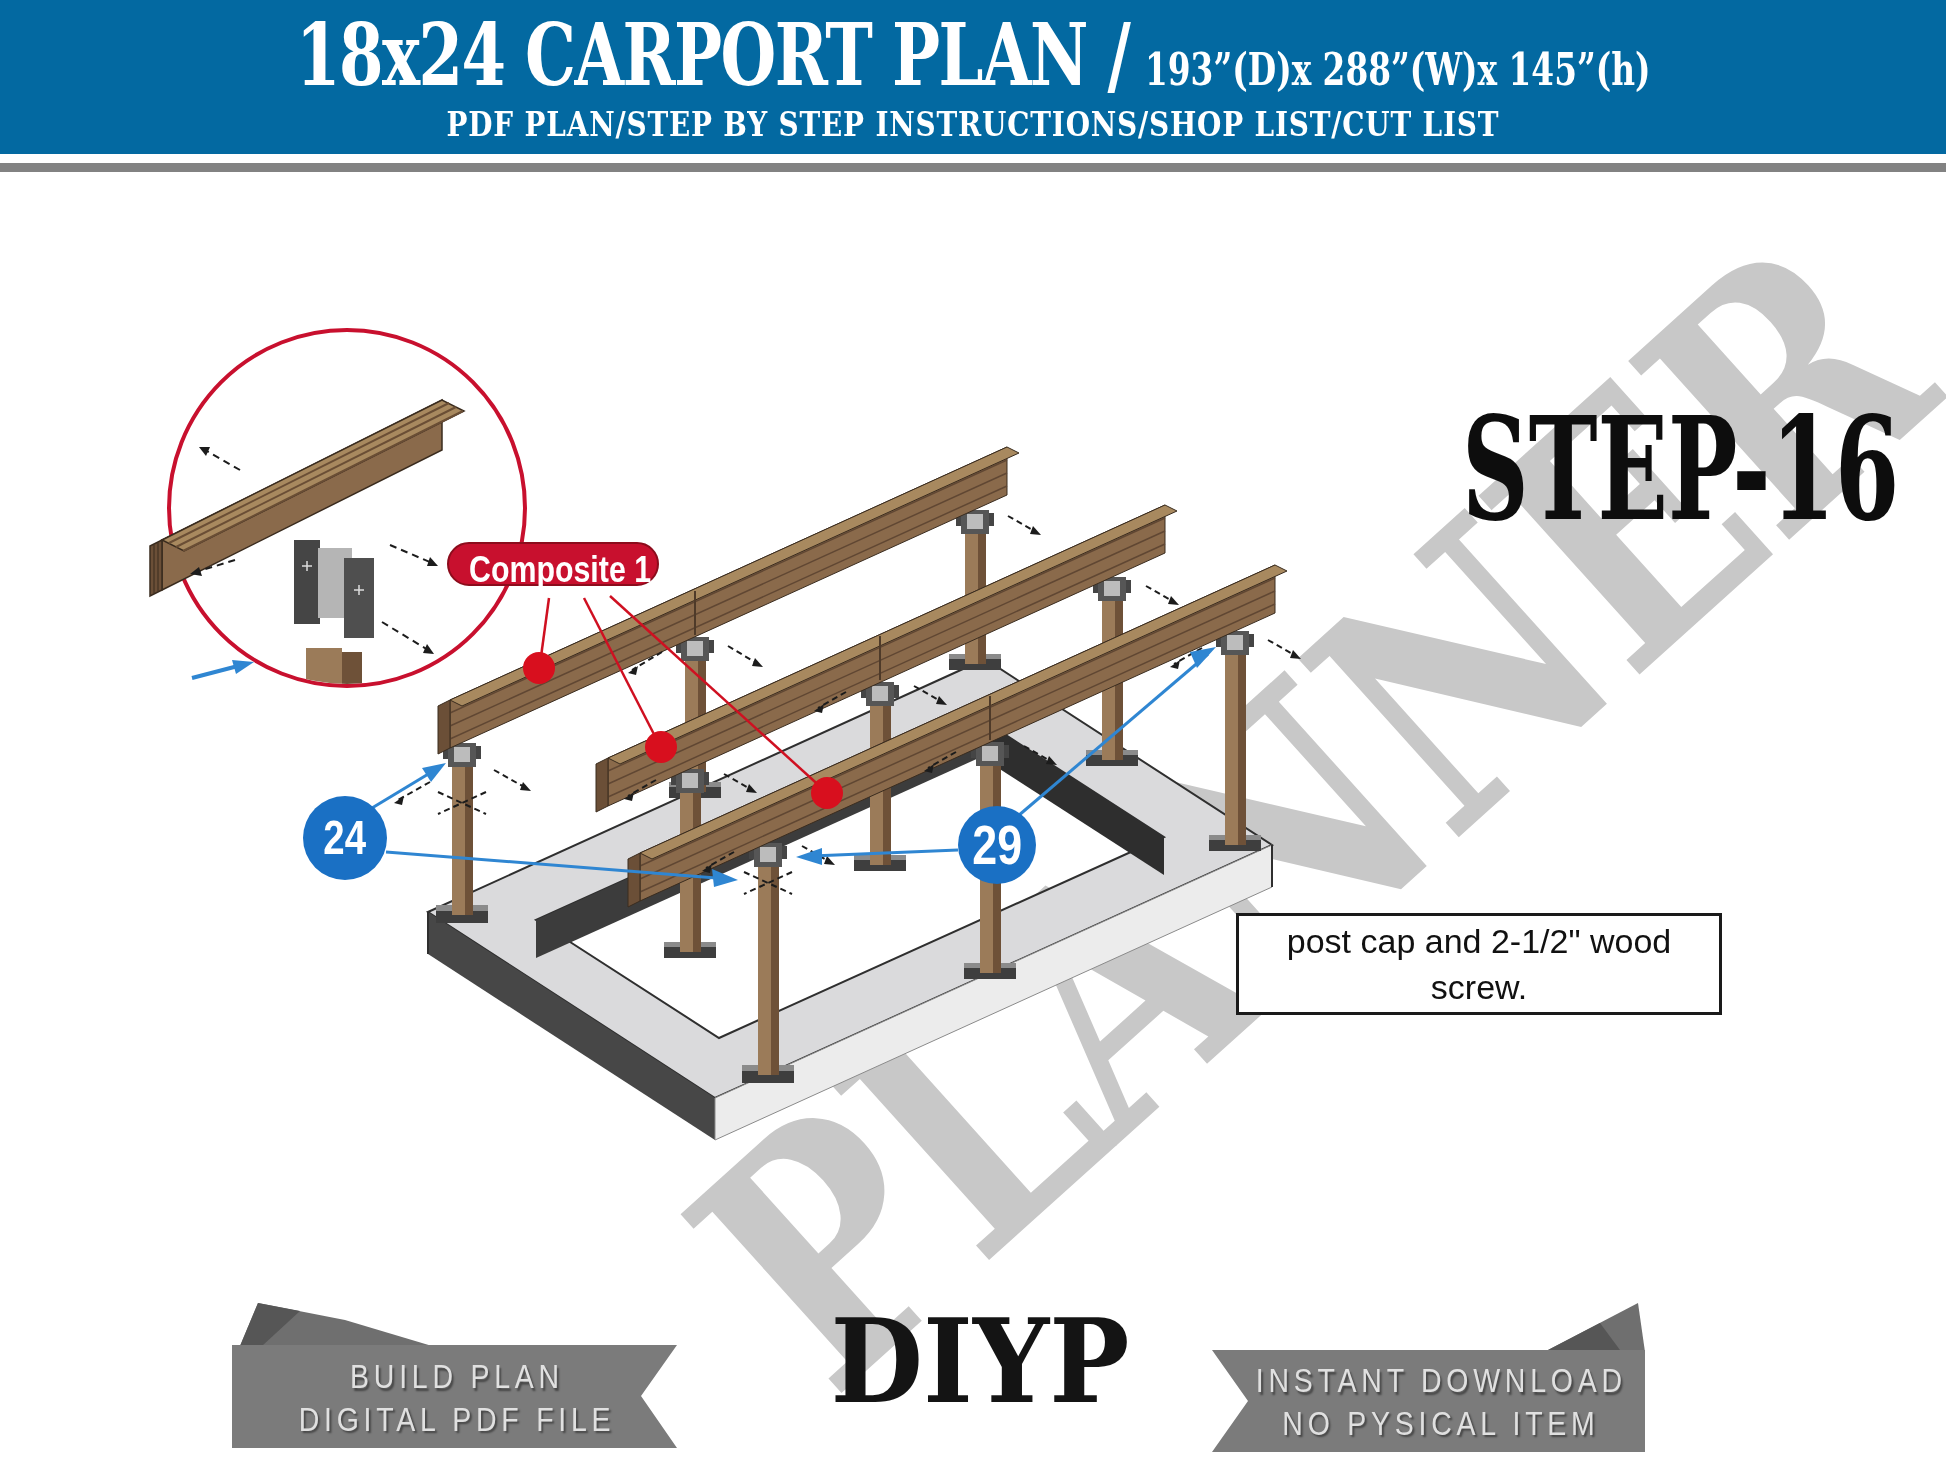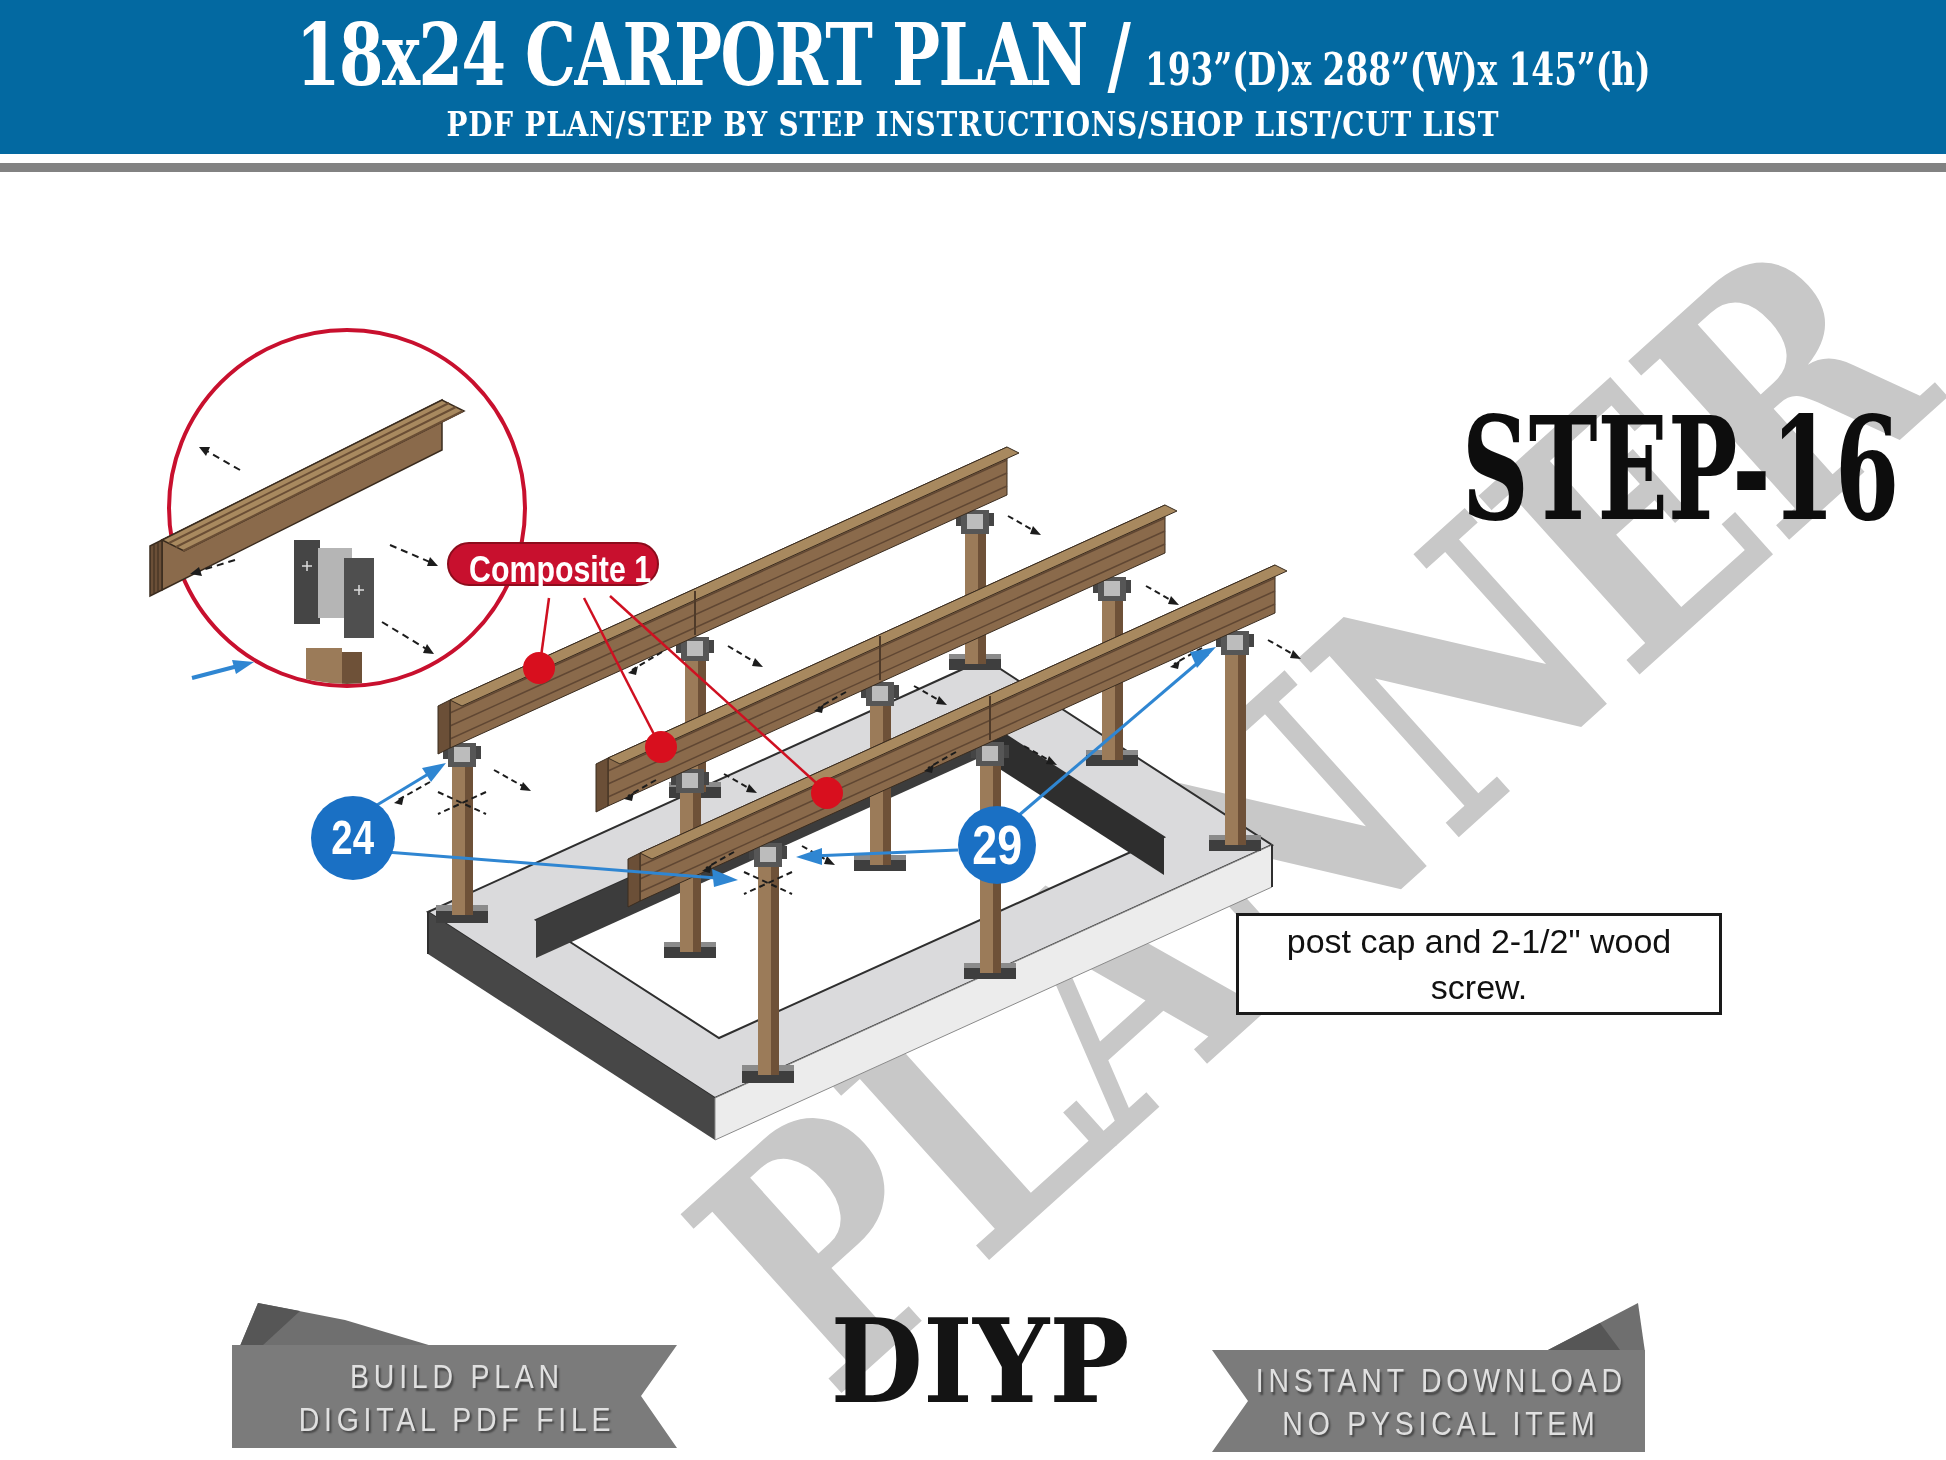--- a/index.html
+++ b/index.html
@@ -46,21 +46,21 @@
   .pill{
     position:absolute;left:447px;top:542px;width:212px;height:44px;z-index:3;
     background:#c8102e;border:2px solid #8c0c1c;border-radius:30px;box-sizing:border-box;
     color:#fff;font-weight:700;font-size:37px;line-height:51px;text-align:center;
   }
   .pill-inner{display:inline-block;transform:scale(0.82,1);white-space:nowrap;}
   .badge{
     position:absolute;z-index:3;background:#1a70c4;border-radius:50%;
     color:#fff;font-weight:700;text-align:center;
   }
-  .badge-24{left:311px;top:796px;width:84px;height:84px;font-size:48px;line-height:84px;}
+  .badge-24{left:303px;top:796px;width:84px;height:84px;font-size:48px;line-height:84px;}
   .badge-29{left:958px;top:806px;width:78px;height:78px;font-size:56px;line-height:78px;}
   .badge-inner{display:inline-block;transform:scale(0.80,1);}
   .note-box{
     position:absolute;left:1236px;top:913px;width:486px;height:102px;z-index:3;
     background:#fff;border:3px solid #1a1a1a;box-sizing:border-box;
     color:#111;font-size:34px;line-height:46px;text-align:center;padding-top:2px;
   }
 
   
   .ribbon-text{

